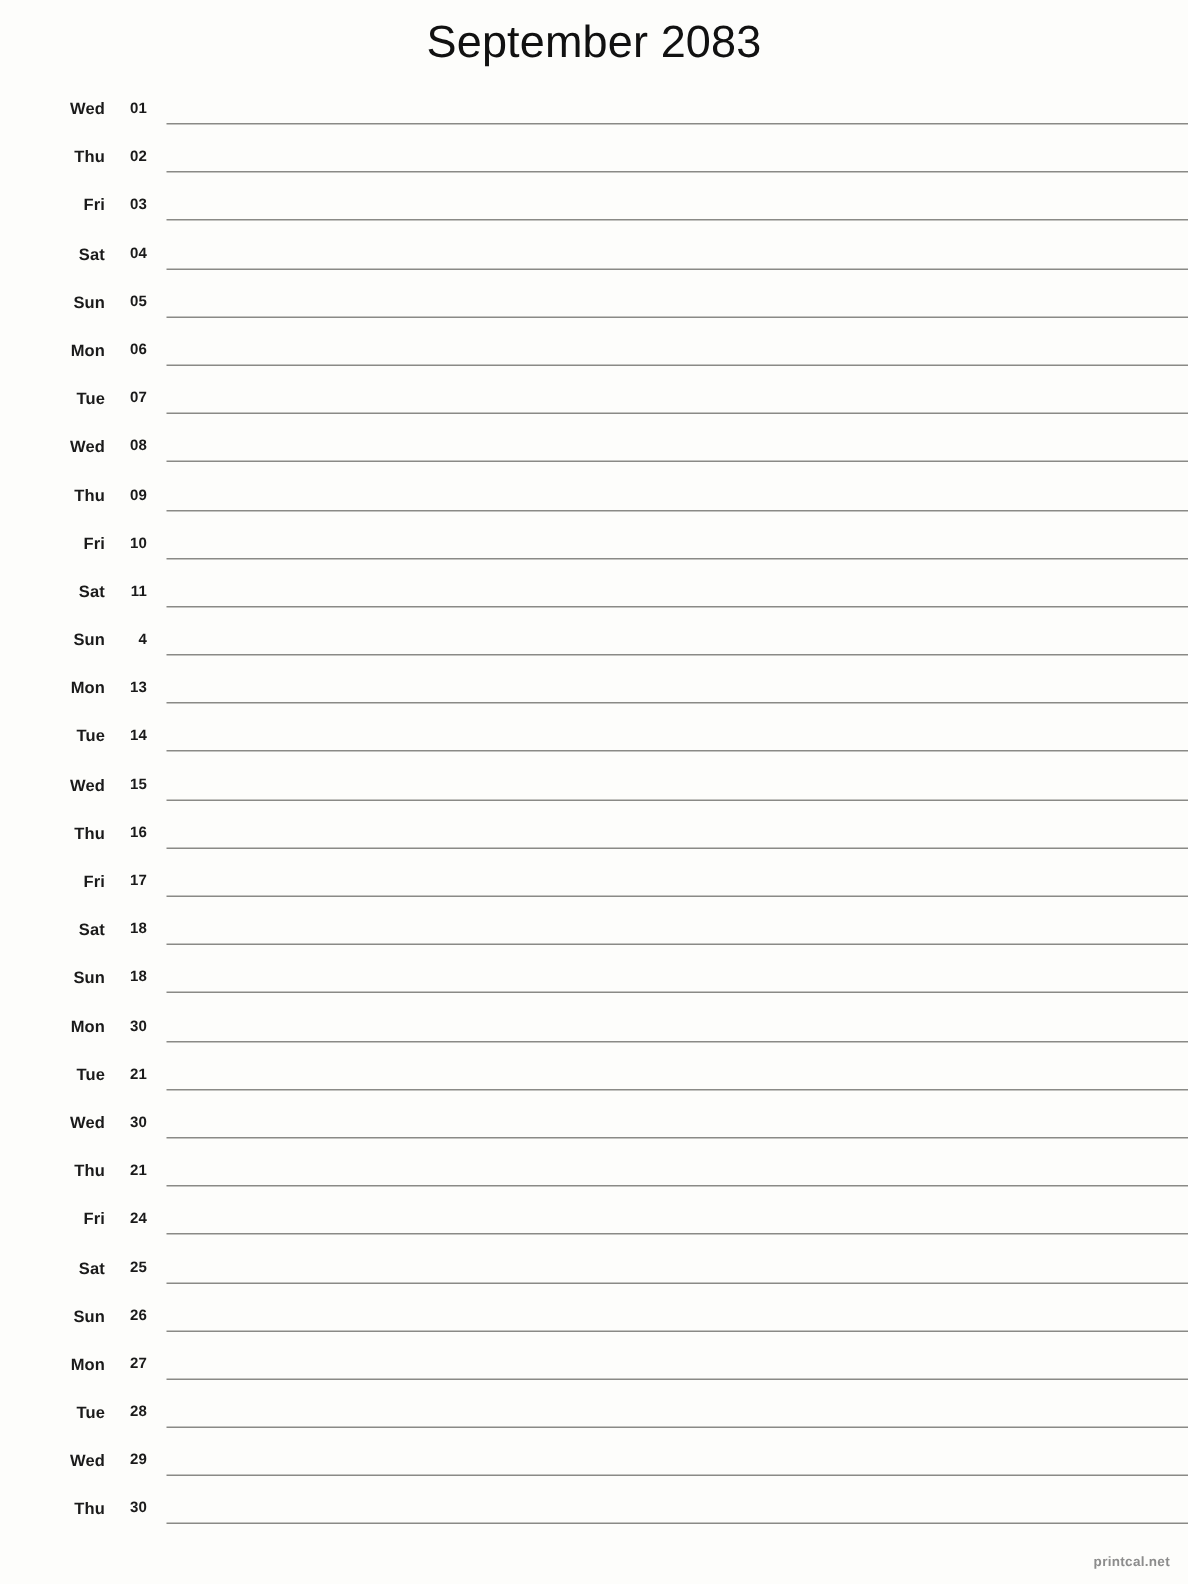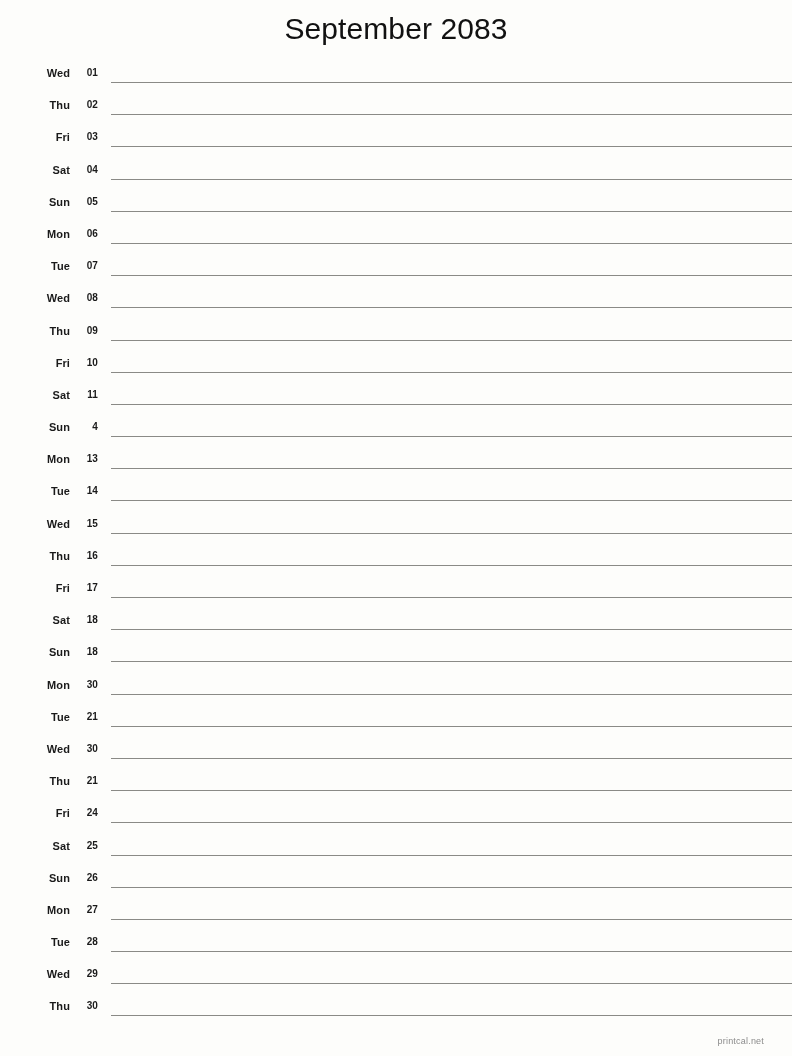--- a/index.html
+++ b/index.html
@@ -79,24 +79,24 @@
     position: absolute;
     left: 79px;
     right: 12px;
     top: 20px;
     height: 0;
     border-bottom: 1px solid #8a8a86;
   }
 
   .footer-credit {
     position: absolute;
-    right: 28px;
+    right: 12px;
     bottom: 9px;
     font-size: 9px;
-    font-weight: 400;
+    font-weight: 700;
     color: #8c8c8c;
     letter-spacing: 0.2px;
     line-height: 11px;
   }
 </style>
 </head>
 <body>
 
 <div class="page">
 

